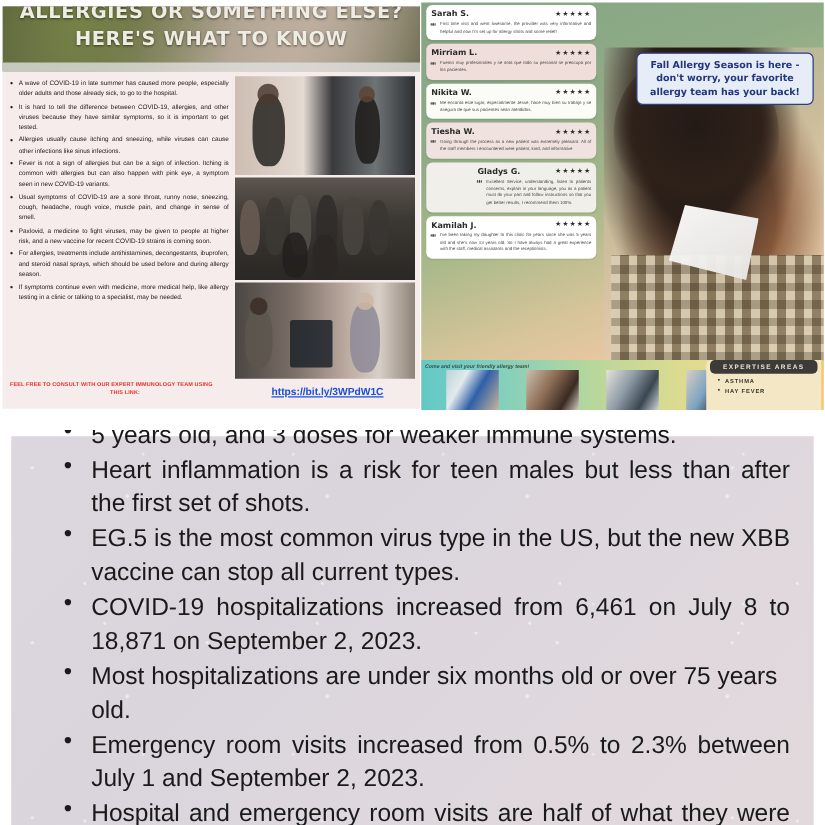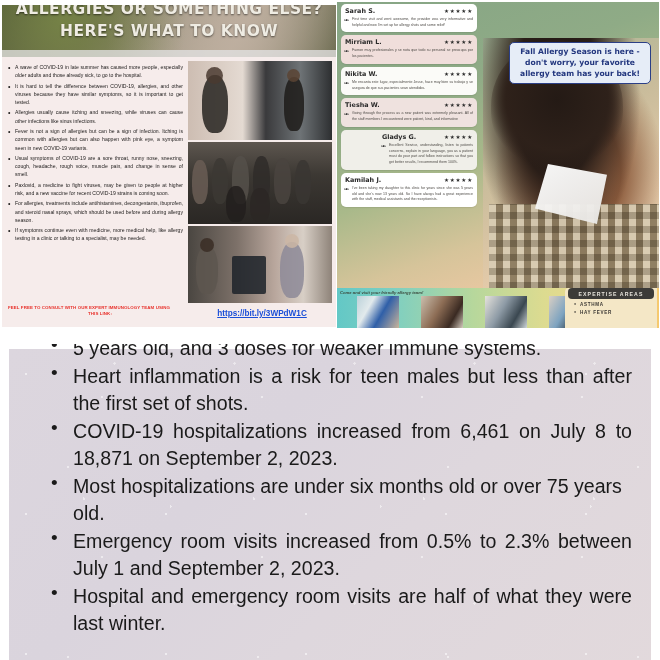--- a/index.html
+++ b/index.html
@@ -340,20 +340,21 @@
       </div>
 
     </div>
   </div>
 
   <div class="bottom">
     <div class="bottom-card">
       <ul class="bottom-list">
         <li class="clipped-top nojust">5 years old, and 3 doses for weaker immune systems.</li>
         <li>Heart inflammation is a risk for teen males but less than after the first set of shots.</li>
+        <li>EG.5 is the most common virus type in the US, but the new XBB vaccine can stop all current types.</li>
         <li>COVID-19 hospitalizations increased from 6,461 on July 8 to 18,871 on September 2, 2023.</li>
         <li class="nojust">Most hospitalizations are under six months old or over 75 years old.</li>
         <li>Emergency room visits increased from 0.5% to 2.3% between July 1 and September 2, 2023.</li>
         <li>Hospital and emergency room visits are half of what they were last winter.</li>
 
       </ul>
     </div>
   </div>
 
 </div>

